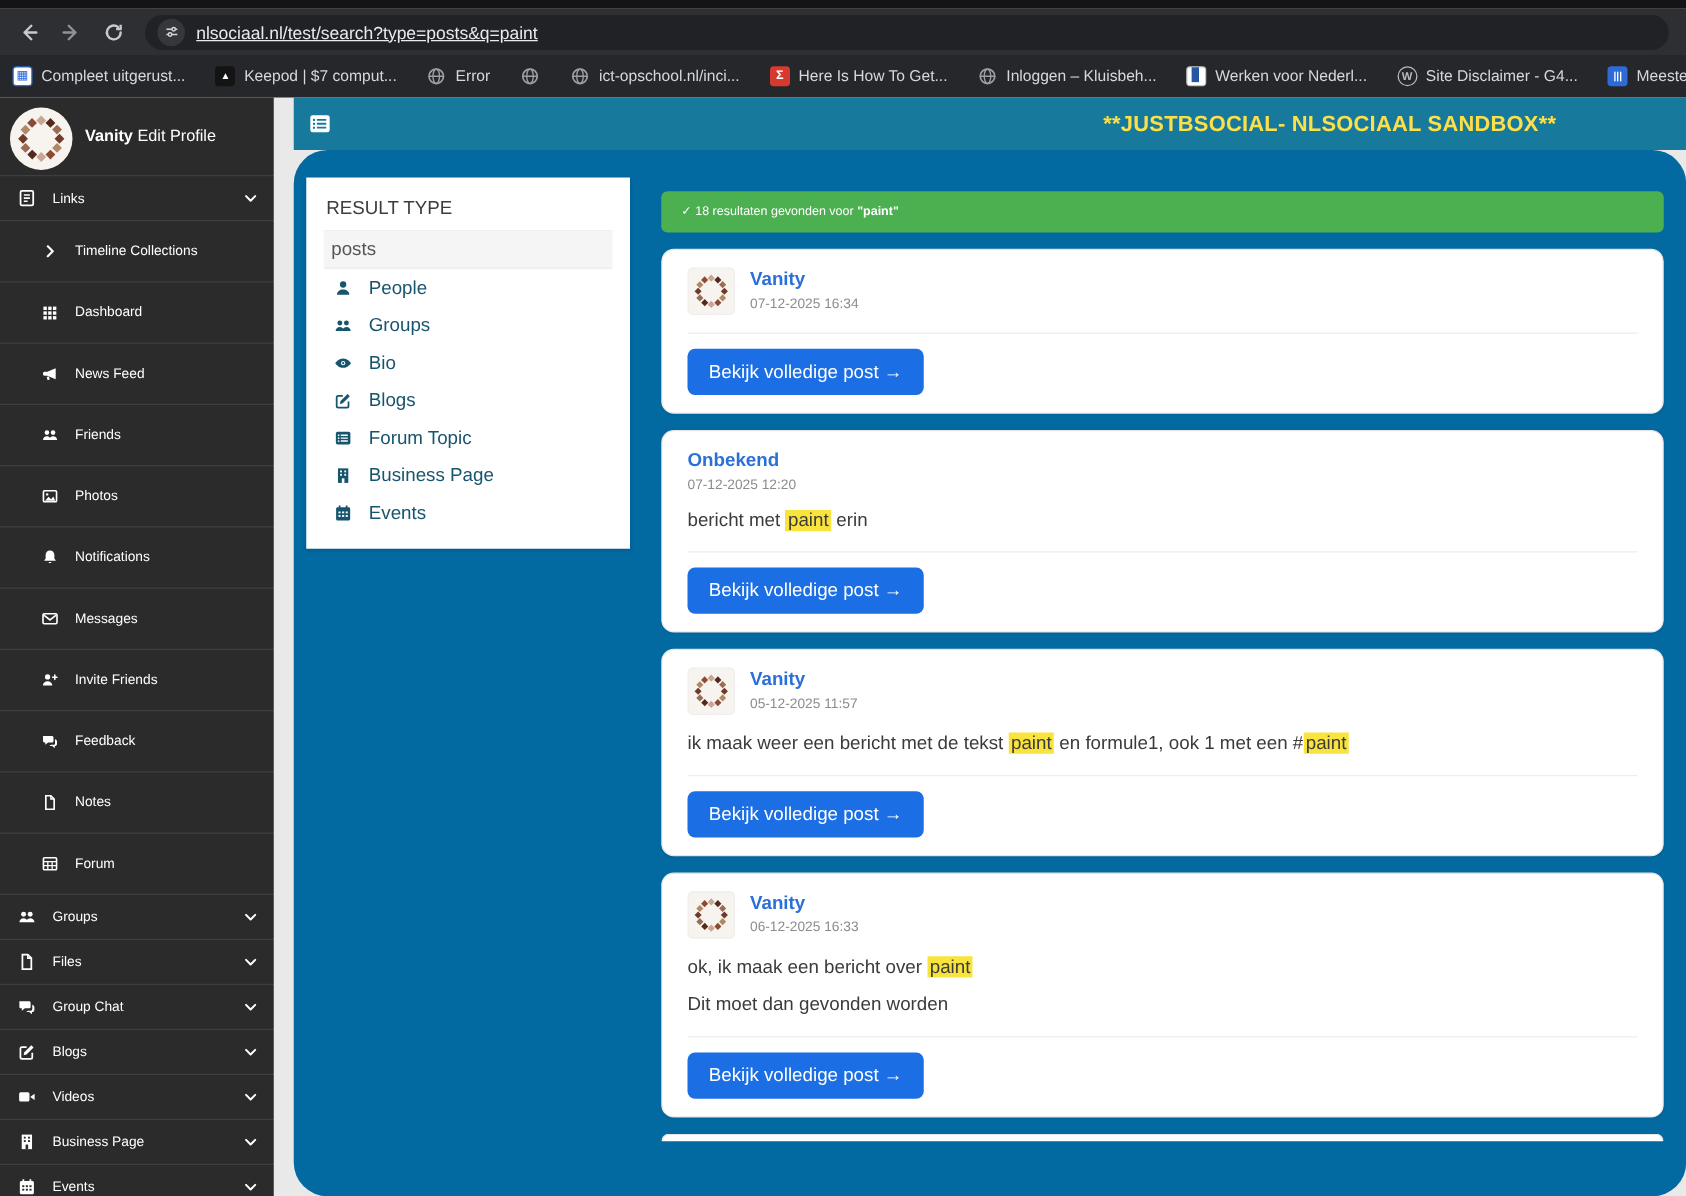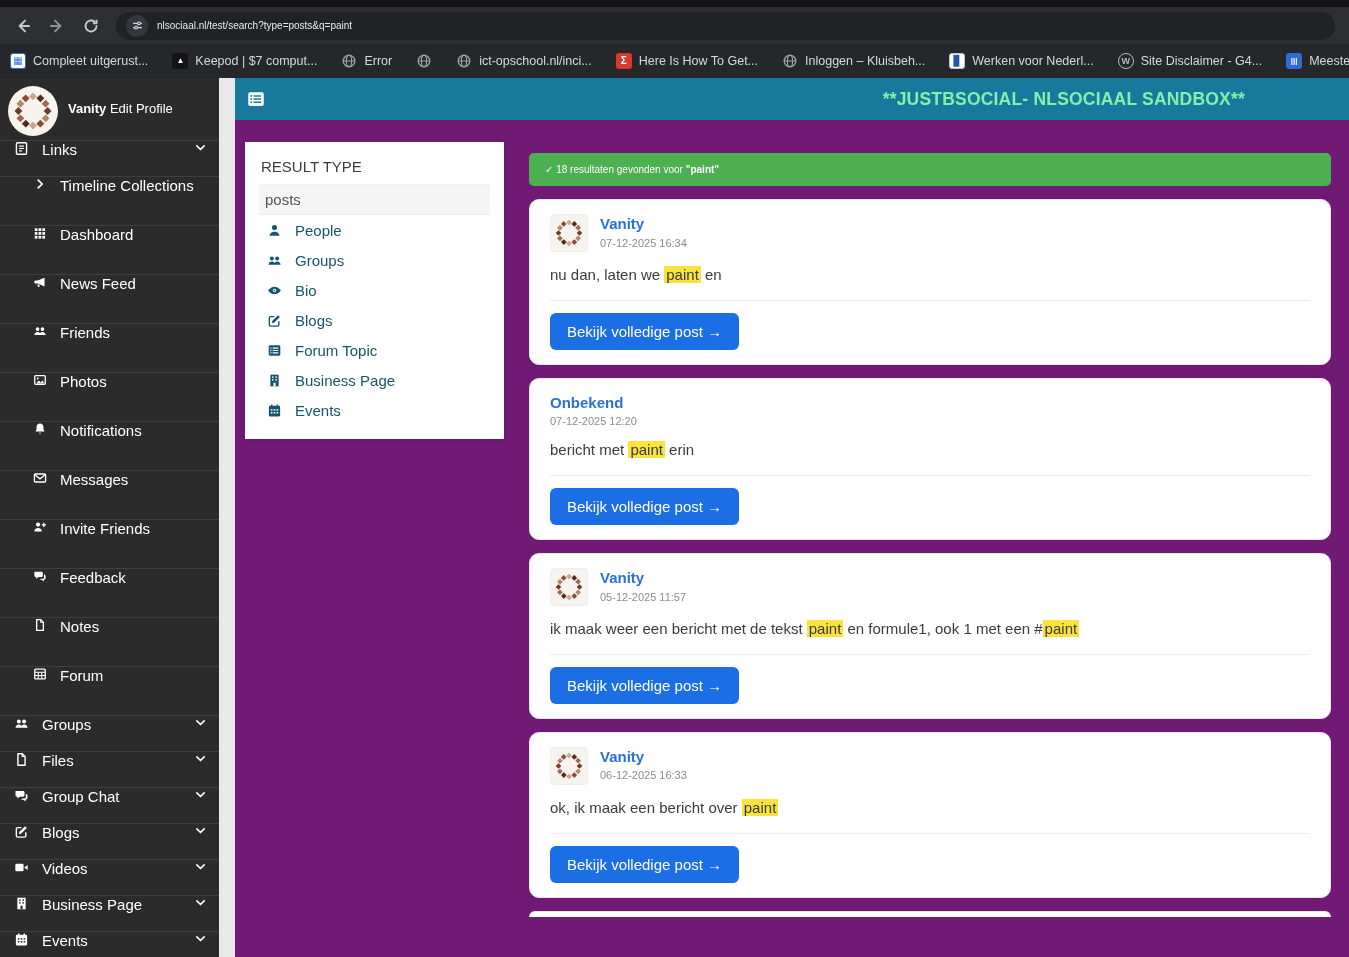--- a/index.html
+++ b/index.html
@@ -8,53 +8,53 @@
           font-family:"Liberation Sans","DejaVu Sans",sans-serif;}
   
   .tabstrip{height:7px;background:#141416;flex:0 0 7px;}
   .toolbar{height:37px;flex:0 0 37px;background:#2e2f33;display:flex;align-items:center;padding:0 8px;gap:4px;}
   .nav-btn{width:30px;height:30px;display:flex;align-items:center;justify-content:center;color:#c6c9cd;font-size:18px;border-radius:50%;cursor:pointer;}
   .nav-btn.dim{color:#8e9297;}
   .omnibox{flex:1;height:28px;background:#202225;border-radius:14px;display:flex;align-items:center;
            padding:0 10px;margin:0 6px;gap:9px;cursor:text;}
   .chip{width:22px;height:22px;flex:0 0 22px;border-radius:50%;background:#35373c;color:#d4d7db;
         display:flex;align-items:center;justify-content:center;font-size:13px;--icon-bg:#35373c;}
-  .url{color:#e8eaed;font-size:10px;white-space:nowrap;}
+  .url{color:#e8eaed;font-size:14px;white-space:nowrap;text-decoration:underline;}
   .bookmarks{height:34px;flex:0 0 34px;background:#26272b;display:flex;align-items:center;
              padding:0 10px;gap:24px;overflow:hidden;white-space:nowrap;}
   .bm{display:flex;align-items:center;gap:7px;color:#d6d8da;font-size:12.5px;flex:0 0 auto;cursor:pointer;}
   .fav{width:16px;height:16px;flex:0 0 16px;border-radius:3px;display:flex;align-items:center;justify-content:center;
        font-size:10px;font-weight:700;line-height:1;}
   
   .app{flex:1;display:flex;min-height:0;gap:16px;}
   .sidebar{width:219px;flex:0 0 219px;background:var(--sidebar,#2b2b2b);color:#fff;display:flex;flex-direction:column;
            --icon-bg:#2b2b2b;}
   .profile{display:flex;padding:8px 8px 4px;}
   .avatar{display:block;overflow:hidden;background:#f7f3ef;}
   .avatar.round{width:50px;height:50px;border-radius:50%;flex:0 0 50px;cursor:pointer;}
   .avatar svg{width:100%;height:100%;display:block;}
   .profile-text{margin-left:10px;margin-top:15px;font-size:13px;white-space:nowrap;}
   .profile-text b{cursor:pointer;}
   .profile-text .edit{cursor:pointer;}
   .side-nav{display:flex;flex-direction:column;}
-  .side-item{display:flex;height:36px;padding:0 12px;font-size:15px;
+  .side-item{display:flex;align-items:center;height:36px;padding:0 12px;font-size:11px;
              border-top:1px solid rgba(255,255,255,.09);cursor:pointer;}
   .side-item.sub{height:49px;padding-left:30px;}
   .side-item .icon{width:19px;flex:0 0 19px;margin-right:11px;display:flex;justify-content:center;font-size:15px;}
   .side-item.sub .icon{font-size:14px;}
   .side-item .chev{margin-left:auto;font-size:13px;display:flex;}
   .icon svg,.chev svg,.menu-btn svg,.chip svg,.nav-btn svg,.fav svg{width:1em;height:1em;display:block;}
   .side-search{margin:19px 5px 0;height:40px;border:none;border-radius:3px;background:#fff;color:#222;
                padding:0 12px;font-size:15px;font-family:inherit;outline:none;}
   
   .main{flex:1;display:flex;flex-direction:column;min-width:0;}
   .app-header{height:42px;flex:0 0 42px;background:var(--teal,#17799c);display:flex;align-items:center;}
   .menu-btn{margin-left:11px;color:#fff;font-size:20px;cursor:pointer;--icon-bg:#17799c;display:flex;}
-  .app-title{margin:0 104px 0 auto;color:#86efac;font-size:17.5px;font-weight:700;letter-spacing:.2px;white-space:nowrap;}
-  .content{flex:1;background:#701a75;display:flex;gap:25px;padding:22px 18px 0 10px;min-height:0;overflow:hidden;}
+  .app-title{margin:0 104px 0 auto;color:#fde047;font-size:17.5px;font-weight:700;letter-spacing:.2px;white-space:nowrap;}
+  .content{flex:1;background:#0369a1;display:flex;gap:25px;padding:22px 18px 0 10px;min-height:0;overflow:hidden;border-radius:27px;}
   
   .filter-card{width:259px;flex:0 0 259px;background:#fff;box-shadow:0 1px 3px rgba(0,0,0,.18);
                align-self:flex-start;padding:12px 14px 14px;--icon-bg:#fff;}
   .filter-card h2{margin:0;padding:4px 2px 9px;font-size:15px;font-weight:400;color:#3d3d3d;border-bottom:1px solid #f0f0f0;}
   .filter-list{list-style:none;margin:0;padding:0;}
   .filter-item{display:flex;align-items:center;height:30px;padding:0 6px;color:var(--filter-text,#17546e);
                font-size:15px;cursor:pointer;}
   .filter-item.active{background:#f5f5f5;color:#555;border-bottom:1px solid #ececec;}
   .filter-item .icon{width:18px;flex:0 0 18px;margin-right:12px;display:flex;justify-content:center;font-size:15px;}
   
@@ -578,21 +578,21 @@
                       <rect x="10.7" y="6.9" width="4" height="4" fill="#8a4a35" transform="rotate(45 12.7 8.9)"></rect>
                       <rect x="16.0" y="5.5" width="4" height="4" fill="#caa58f" transform="rotate(45 18.0 7.5)"></rect>
                       <rect x="21.3" y="6.9" width="4" height="4" fill="#54291d" transform="rotate(45 23.3 8.9)"></rect>
                       <rect x="25.1" y="10.7" width="4" height="4" fill="#9c6b52" transform="rotate(45 27.1 12.7)"></rect>
                     </svg>
                   </span>
                   <div>
                     <a class="post-author">Vanity</a>
                     <div class="post-date">07-12-2025 16:34</div>
                   </div>
-                </div><p class="post-text">nu dan, laten we <mark>paint</mark> en</p><div class="divider"></div><button class="btn">Bekijk volledige post →</button></div>
+                </div><div class="divider"></div><button class="btn">Bekijk volledige post →</button></div>
               <div class="card"><div class="post-head">
                   <div>
                     <a class="post-author">Onbekend</a>
                     <div class="post-date">07-12-2025 12:20</div>
                   </div>
                 </div><p class="post-text">bericht met <mark>paint</mark> erin</p><div class="divider"></div><button class="btn">Bekijk volledige post →</button></div>
               <div class="card"><div class="post-head">
                   <span class="avatar sq">
                     <svg viewBox="0 0 36 36">
                       <circle cx="18" cy="18" r="17.5" fill="#f7f3ef"></circle>
@@ -630,20 +630,20 @@
                       <rect x="10.7" y="6.9" width="4" height="4" fill="#8a4a35" transform="rotate(45 12.7 8.9)"></rect>
                       <rect x="16.0" y="5.5" width="4" height="4" fill="#caa58f" transform="rotate(45 18.0 7.5)"></rect>
                       <rect x="21.3" y="6.9" width="4" height="4" fill="#54291d" transform="rotate(45 23.3 8.9)"></rect>
                       <rect x="25.1" y="10.7" width="4" height="4" fill="#9c6b52" transform="rotate(45 27.1 12.7)"></rect>
                     </svg>
                   </span>
                   <div>
                     <a class="post-author">Vanity</a>
                     <div class="post-date">06-12-2025 16:33</div>
                   </div>
-                </div><p class="post-text">ok, ik maak een bericht over <mark>paint</mark></p><div class="divider"></div><button class="btn">Bekijk volledige post →</button></div>
+                </div><p class="post-text">ok, ik maak een bericht over <mark>paint</mark></p><p class="post-text">Dit moet dan gevonden worden</p><div class="divider"></div><button class="btn">Bekijk volledige post →</button></div>
             </div>
           <div class="card partial"></div>
         </section>
       </div>
     </main>
   </div>
 </div>
 
 </body></html>

